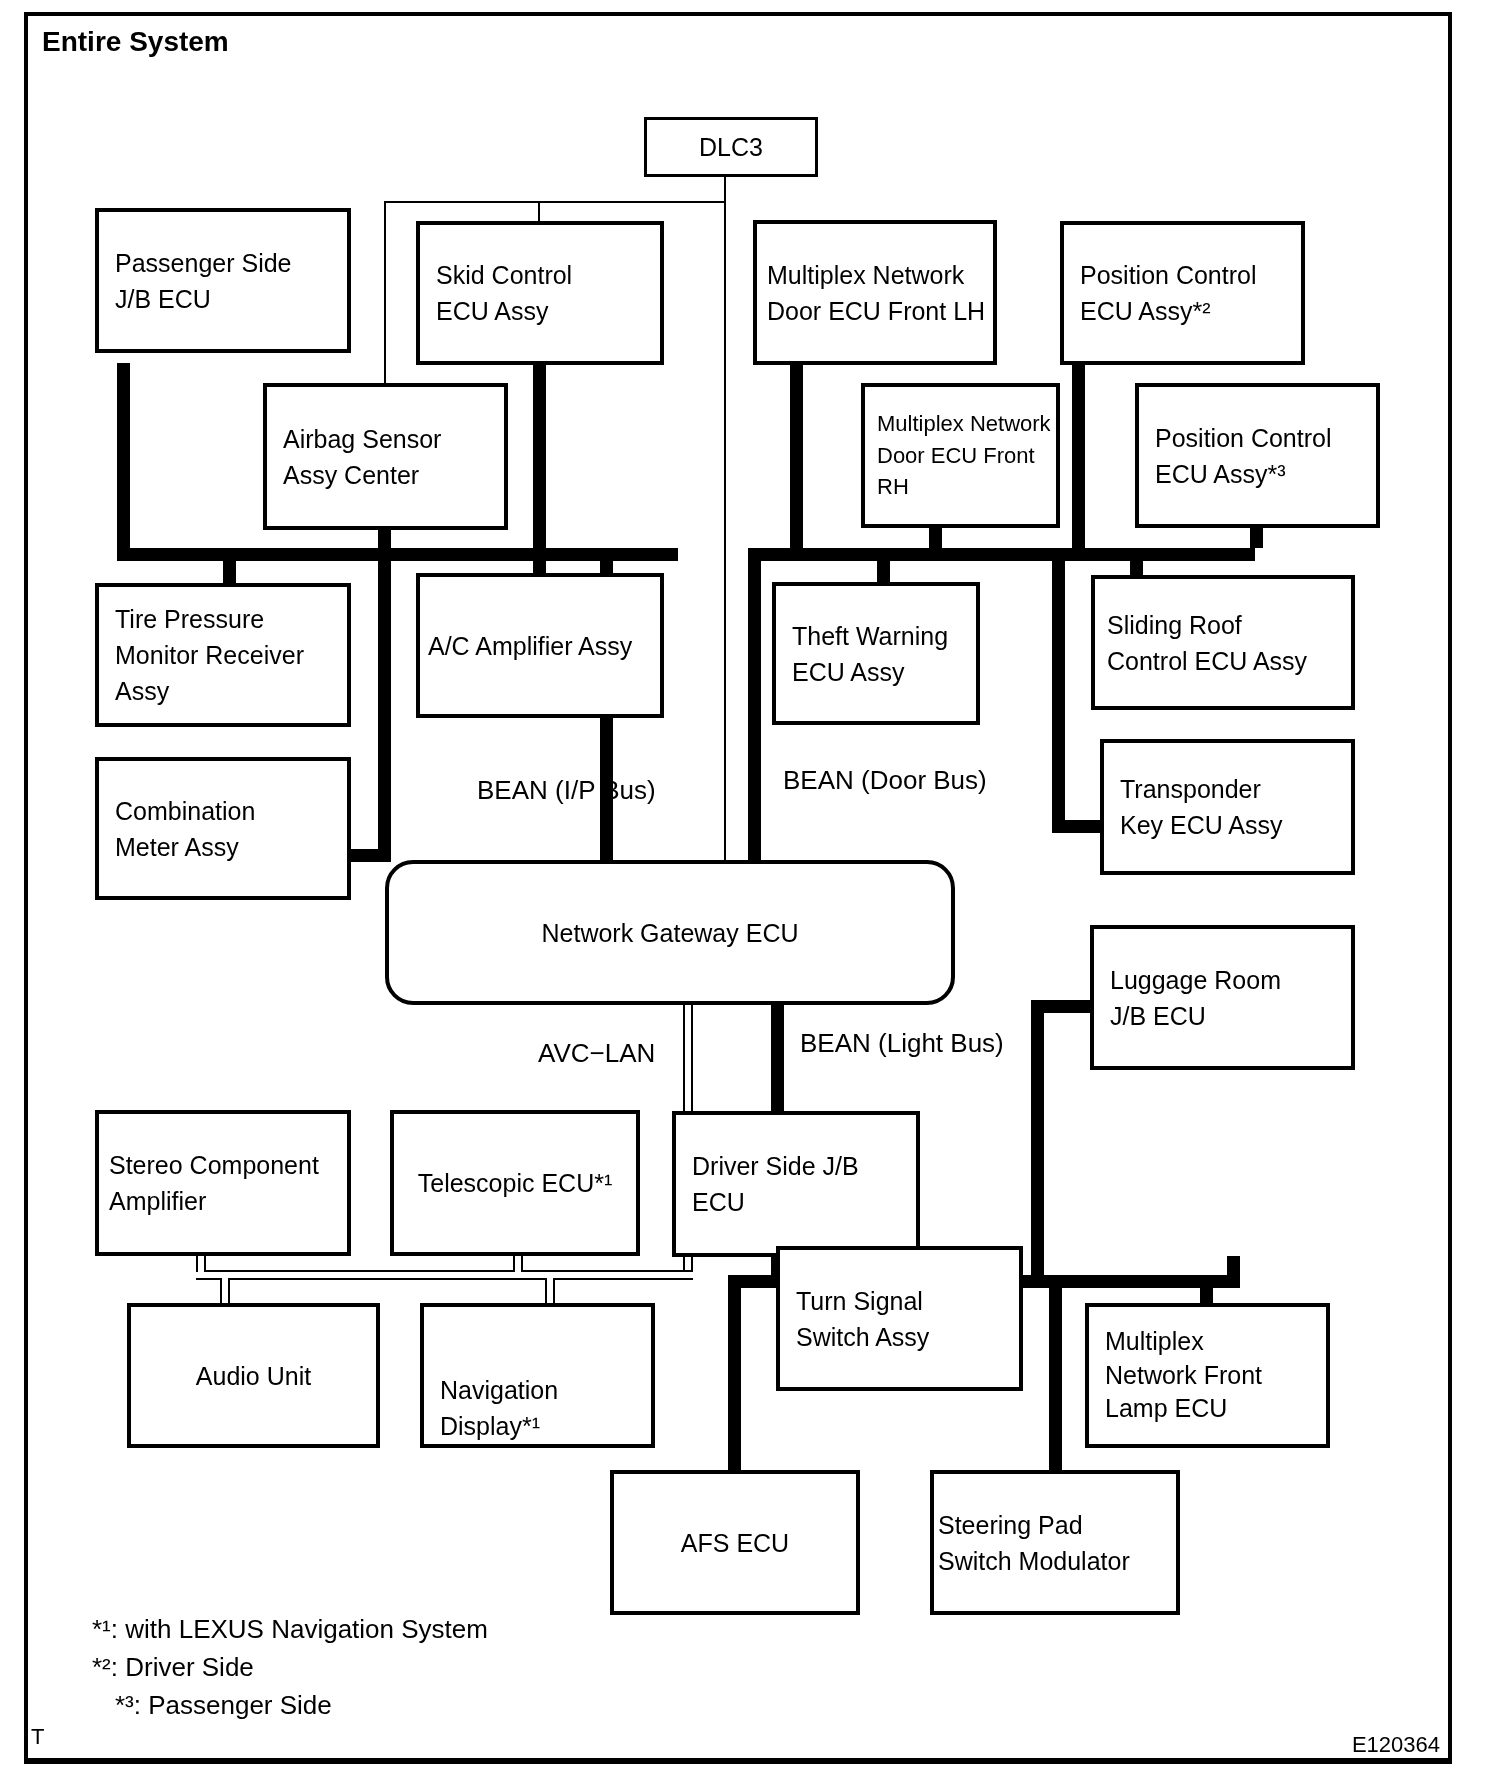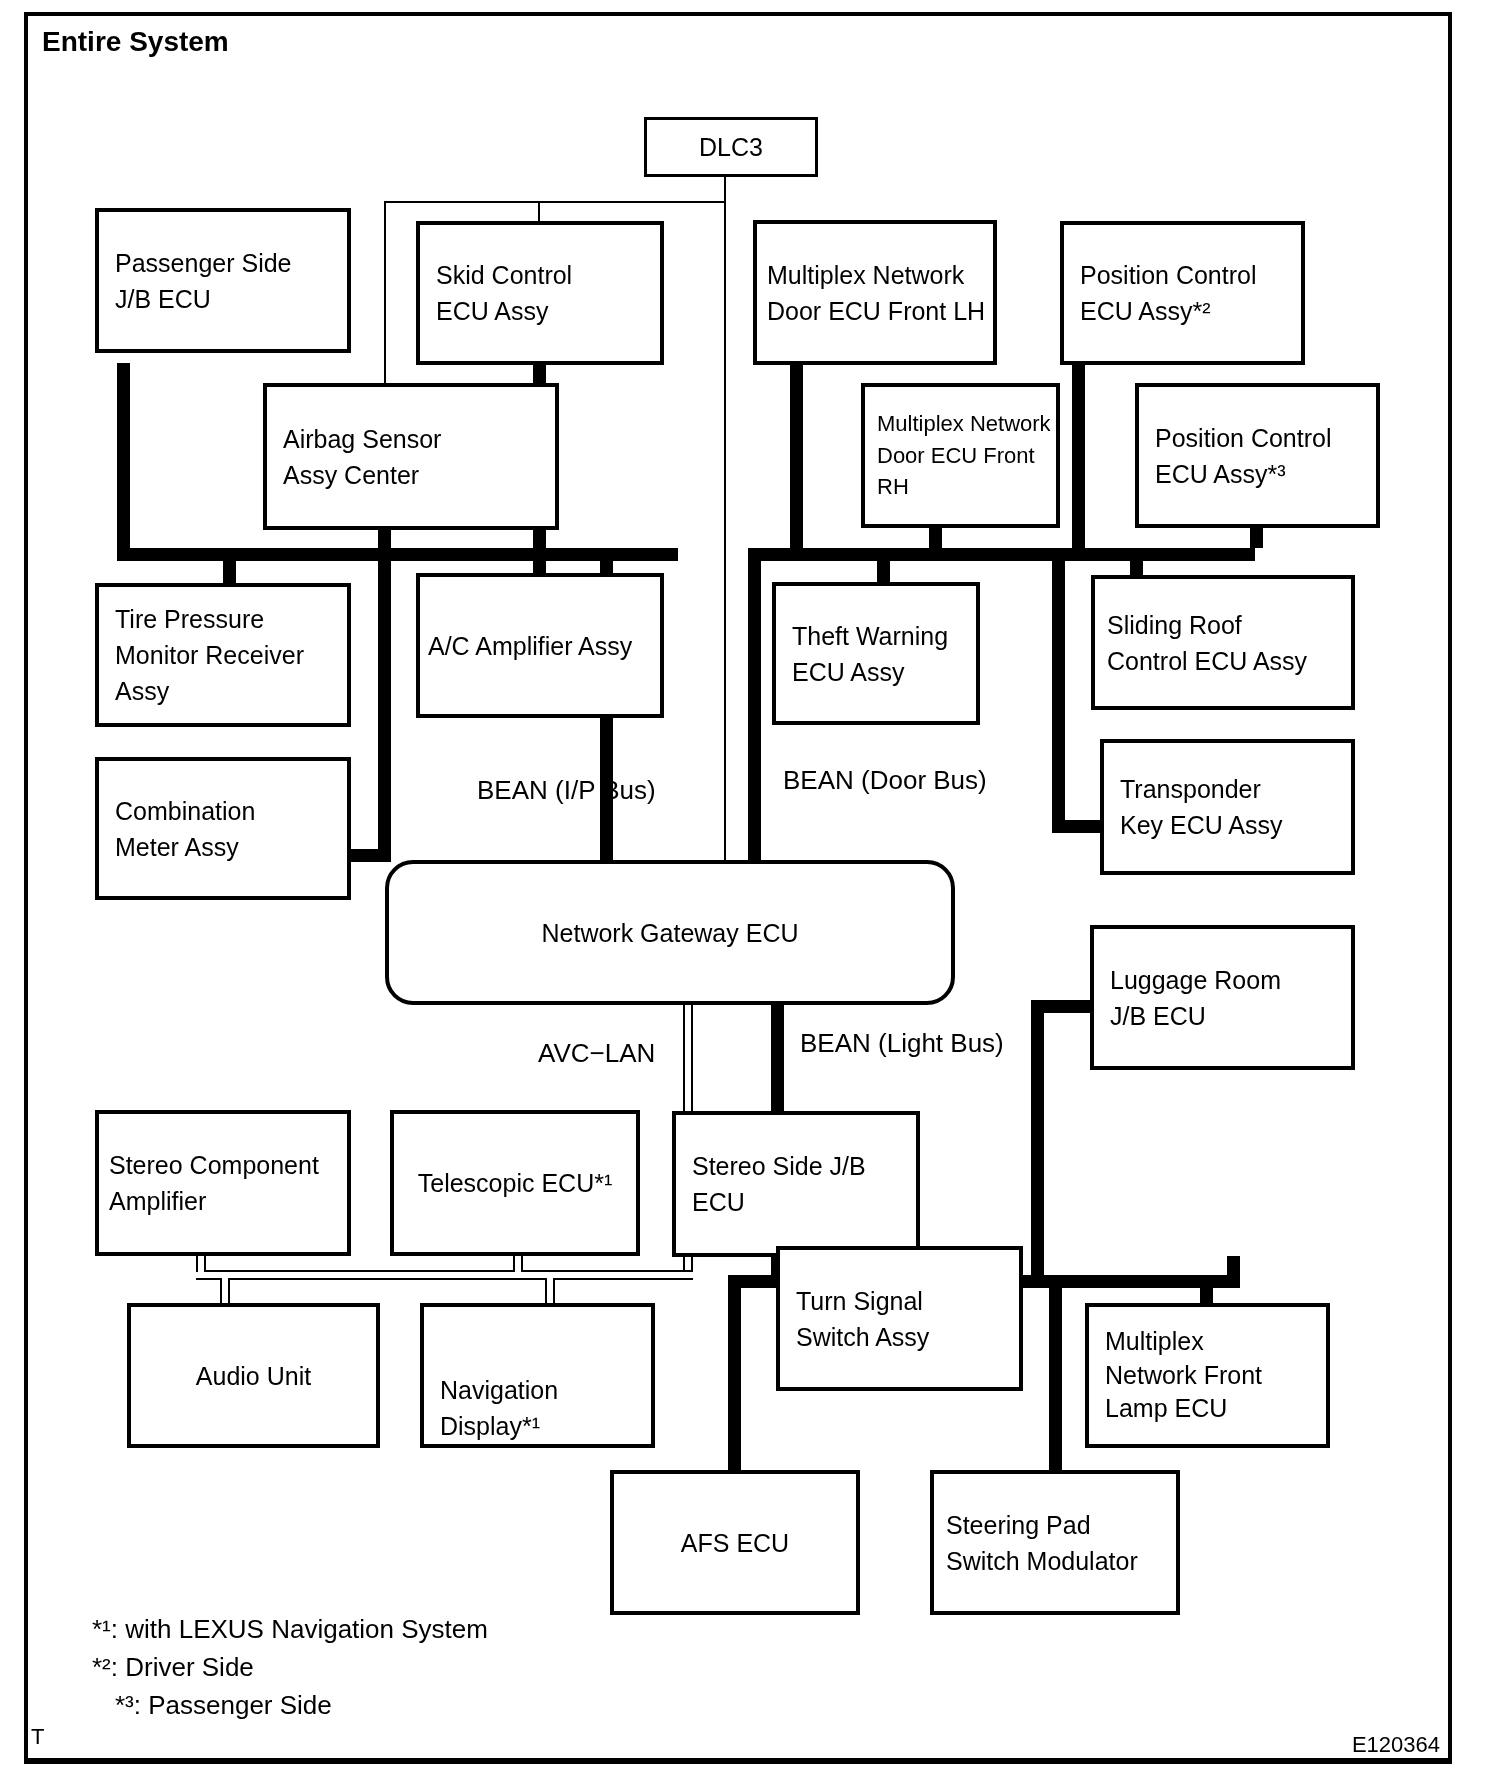--- a/index.html
+++ b/index.html
@@ -83,21 +83,21 @@
 ECU Assy</span></div>
 
   <div class="box" style="left:753px;top:220px;width:244px;height:145px;padding-left:10px;">
     <span>Multiplex Network
 Door ECU Front LH</span></div>
 
   <div class="box" style="left:1060px;top:221px;width:245px;height:144px;">
     <span>Position Control
 ECU Assy*²</span></div>
 
-  <div class="box" style="left:263px;top:383px;width:296px;height:147px;">
+  <div class="box" style="left:263px;top:383px;width:245px;height:147px;">
     <span>Airbag Sensor
 Assy Center</span></div>
 
   <div class="box small" style="left:861px;top:383px;width:199px;height:145px;padding-left:12px;">
     <span>Multiplex Network
 Door ECU Front RH</span></div>
 
   <div class="box" style="left:1135px;top:383px;width:245px;height:145px;">
     <span>Position Control
 ECU Assy*³</span></div>
@@ -134,21 +134,21 @@
 J/B ECU</span></div>
 
   <div class="box" style="left:95px;top:1110px;width:256px;height:146px;padding-left:10px;">
     <span>Stereo Component
 Amplifier</span></div>
 
   <div class="box center" style="left:390px;top:1110px;width:250px;height:146px;">
     <span>Telescopic ECU*¹</span></div>
 
   <div class="box" style="left:672px;top:1111px;width:248px;height:146px;">
-    <span>Stereo Side J/B
+    <span>Driver Side J/B
 ECU</span></div>
 
 
   <div class="box center" style="left:127px;top:1303px;width:253px;height:145px;">
     <span>Audio Unit</span></div>
 
   <div class="box" style="left:420px;top:1303px;width:235px;height:145px;justify-content:flex-end;">
     <span>Navigation
 Display*¹</span></div>
 
@@ -157,21 +157,21 @@
 Switch Assy</span></div>
 
   <div class="box" style="left:1085px;top:1303px;width:245px;height:145px;line-height:1.35;">
     <span>Multiplex
 Network Front
 Lamp ECU</span></div>
 
   <div class="box center" style="left:610px;top:1470px;width:250px;height:145px;">
     <span>AFS ECU</span></div>
 
-  <div class="box" style="left:930px;top:1470px;width:250px;height:145px;padding-left:12px;">
+  <div class="box" style="left:930px;top:1470px;width:250px;height:145px;padding-left:4px;">
     <span>Steering Pad
 Switch Modulator</span></div>
 
   <div class="buslabel" style="left:477px;top:775px;">BEAN (I/P Bus)</div>
   <div class="buslabel" style="left:783px;top:765px;">BEAN (Door Bus)</div>
   <div class="buslabel" style="left:538px;top:1038px;">AVC−LAN</div>
   <div class="buslabel" style="left:800px;top:1028px;">BEAN (Light Bus)</div>
 
   <div class="footnote" style="top:1614px;">*¹: with LEXUS Navigation System</div>
   <div class="footnote" style="top:1652px;">*²: Driver Side</div>

